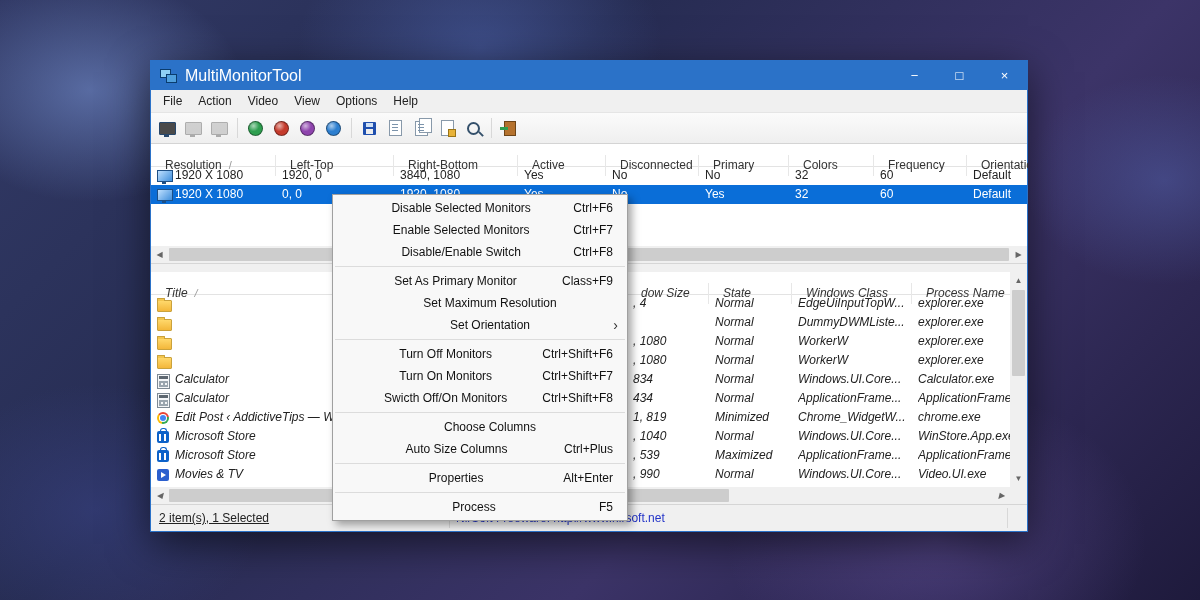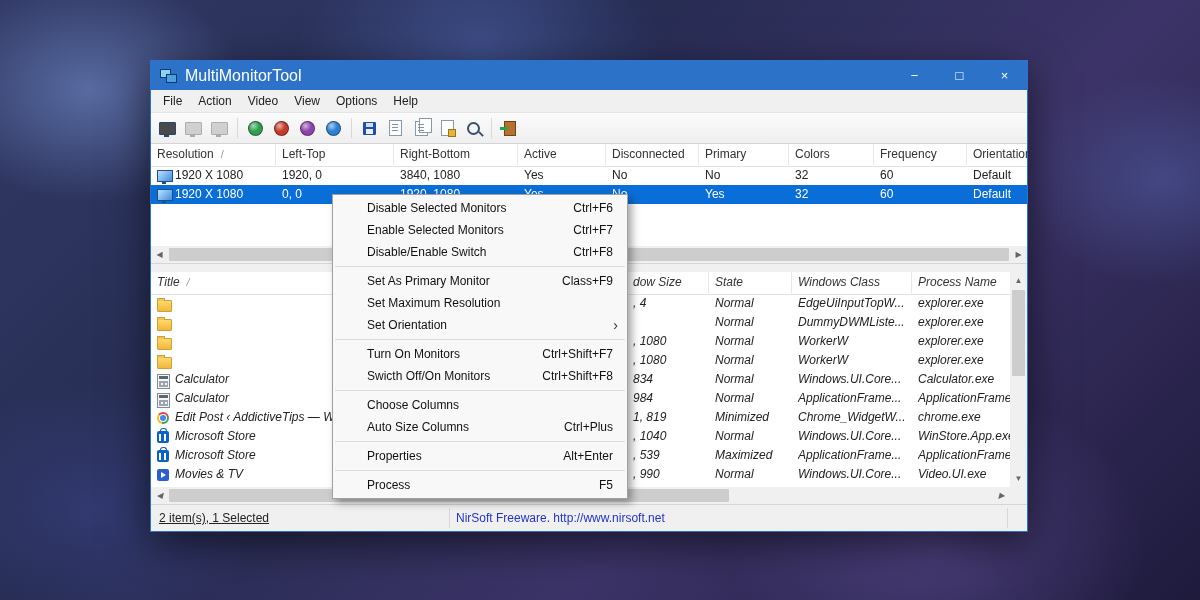--- a/index.html
+++ b/index.html
@@ -61,21 +61,21 @@
   .shape-door{width:10px;height:13px;background:#b5722e;border:1px solid #6e4518;}
   .shape-door::after{content:"";position:absolute;left:-5px;top:5px;width:8px;height:3px;background:#2e9e4f;}
 
   
   .pane{position:relative;background:#fff;}
   .pane.upper{flex:0 0 119px;border-bottom:1px solid #d6d6d6;}
   .splitter{flex:0 0 8px;background:#f0f0f0;}
   .pane.lower{flex:1 1 auto;font-style:italic;}
 
   .lheader{position:absolute;left:0;right:0;top:0;height:22px;background:#fff;border-bottom:1px solid #e3e3e3;}
-  .hcell{position:absolute;top:0;height:21px;line-height:21px;padding-left:6px;color:#333;
+  .hcell{position:absolute;top:11px;height:21px;line-height:21px;padding-left:14px;color:#333;
     border-right:1px solid #e7e7e7;box-sizing:border-box;white-space:nowrap;overflow:hidden;}
   .sortg{color:#999;margin-left:7px;font-size:11px;}
 
   #monitor-rows{position:absolute;top:22px;left:0;right:0;bottom:17px;overflow:hidden;}
   #window-rows{position:absolute;top:22px;left:0;right:17px;bottom:17px;overflow:hidden;}
   .lrow{position:absolute;left:0;right:0;height:19px;line-height:19px;white-space:nowrap;}
   .lrow.sel{background:#0a6ed8;color:#fff;}
   .cell{position:absolute;top:0;height:19px;overflow:hidden;white-space:nowrap;}
   .rowicon{position:absolute;left:6px;top:4px;display:block;}
 
@@ -127,21 +127,21 @@
   .statusbar{flex:0 0 26px;background:#f0f0f0;border-top:1px solid #d5d5d5;position:relative;color:#222;}
   .sb-left{position:absolute;left:8px;top:6px;text-decoration:underline;}
   .sb-center{position:absolute;left:305px;top:6px;color:#2334c8;}
   .sb-div{position:absolute;top:3px;bottom:3px;width:1px;background:#d8d8d8;}
 
   
   .ctxmenu{position:absolute;left:332px;top:194px;width:296px;background:#f8f8f8;
     border:1px solid #a0a0a0;box-shadow:4px 4px 8px rgba(0,0,0,.35);padding:2px 0;
     z-index:50;font-size:12px;color:#111;box-sizing:border-box;}
   .mitem{height:22px;display:flex;align-items:center;padding:0 14px 0 34px;position:relative;}
-  .mlabel{flex:1;white-space:nowrap;}
+  .mlabel{flex:1;white-space:nowrap;text-align:center;}
   .mshortcut{margin-left:18px;white-space:nowrap;}
   .msub{position:absolute;right:9px;font-size:14px;color:#333;}
   .msep{height:1px;background:#dcdcdc;margin:3px 2px;}
 </style>
 </head>
 <body>
 
 <div class="desktop">
 
   <div class="window">
@@ -306,21 +306,21 @@
             <span class="rowicon ic-calc"></span>
             <span class="cell w-title">Calculator</span>
             <span class="cell w-size">834</span>
             <span class="cell w-state">Normal</span>
             <span class="cell w-class">Windows.UI.Core...</span>
             <span class="cell w-proc">Calculator.exe</span>
           </div>
           <div class="lrow" style="top: 95px;">
             <span class="rowicon ic-calc"></span>
             <span class="cell w-title">Calculator</span>
-            <span class="cell w-size">984</span>
+            <span class="cell w-size">434</span>
             <span class="cell w-state">Normal</span>
             <span class="cell w-class">ApplicationFrame...</span>
             <span class="cell w-proc">ApplicationFrame</span>
           </div>
           <div class="lrow" style="top: 114px;">
             <span class="rowicon ic-chrome"></span>
             <span class="cell w-title">Edit Post ‹ AddictiveTips — W</span>
             <span class="cell w-size">1, 819</span>
             <span class="cell w-state">Minimized</span>
             <span class="cell w-class">Chrome_WidgetW...</span>
@@ -400,20 +400,24 @@
       </div>
       <div class="mitem">
         <span class="mlabel">Set Maximum Resolution</span>
       </div>
       <div class="mitem">
         <span class="mlabel">Set Orientation</span>
         <span class="msub">›</span>
       </div>
       <div class="msep"></div>
       <div class="mitem">
+        <span class="mlabel">Turn Off Monitors</span>
+        <span class="mshortcut">Ctrl+Shift+F6</span>
+      </div>
+      <div class="mitem">
         <span class="mlabel">Turn On Monitors</span>
         <span class="mshortcut">Ctrl+Shift+F7</span>
       </div>
       <div class="mitem">
         <span class="mlabel">Swicth Off/On Monitors</span>
         <span class="mshortcut">Ctrl+Shift+F8</span>
       </div>
       <div class="msep"></div>
       <div class="mitem">
         <span class="mlabel">Choose Columns</span>

